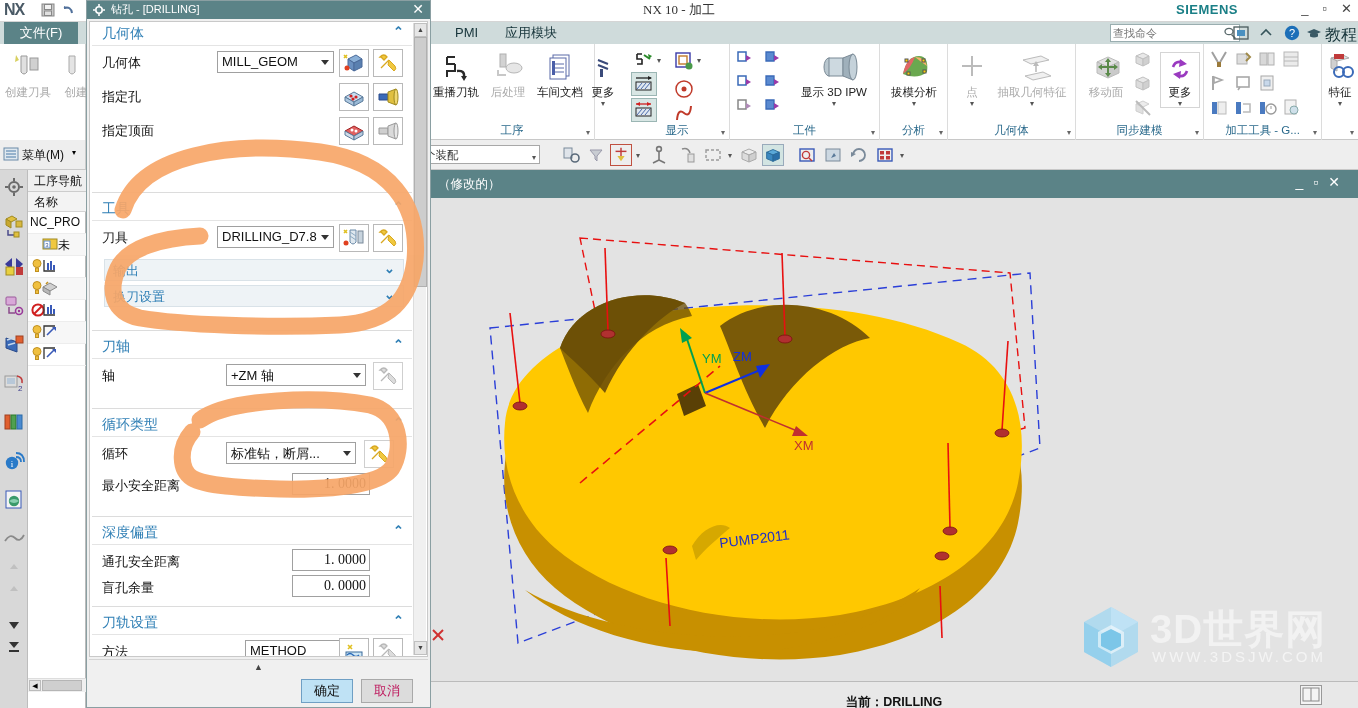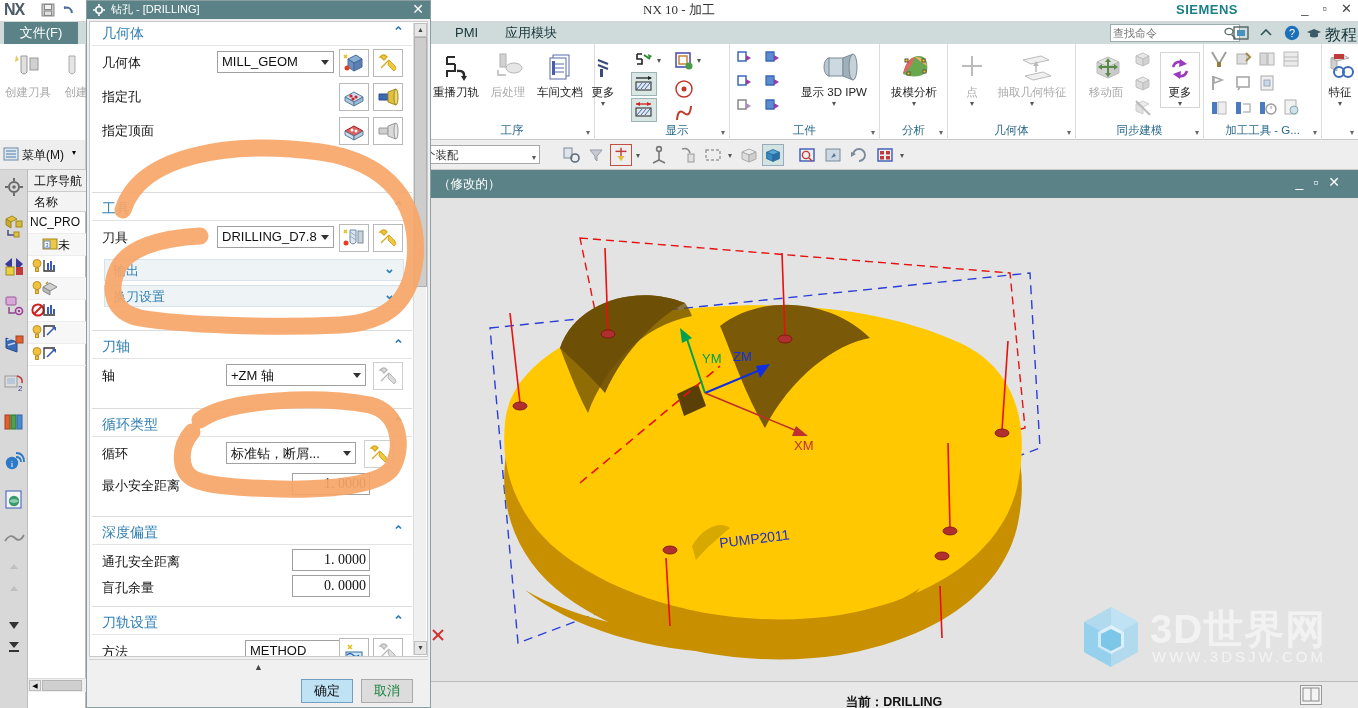--- a/index.html
+++ b/index.html
@@ -226,21 +226,21 @@
     position:absolute; left:2px; top:658px; width:339px; height:16px;
     background:#f0f0f0; border-top:1px solid #d4d4d4; text-align:center;
     font-size:9px; color:#444; line-height:14px;
   }
   #dlg-footer { position:absolute; left:2px; top:674px; width:339px; height:32px; background:#f0f0f0; }
   .dlgbtn {
     position:absolute; top:4px; width:52px; height:24px; font-size:13px;
     text-align:center; line-height:22px; border:1px solid #6f9fc4;
   }
   #btn-ok { left:212px; background:#bfe2f5; color:#111; }
-  #btn-cancel { left:272px; background:#dcdcdc; border:1px solid #a9a9a9; color:#15803d; }
+  #btn-cancel { left:272px; background:#dcdcdc; border:1px solid #a9a9a9; color:#be185d; }
 
   
   #annot { position:absolute; left:0; top:0; width:1358px; height:708px; pointer-events:none; }
 
   
   #watermark { position:absolute; left:1078px; top:600px; width:270px; height:76px; }
   #wm-text { position:absolute; left:72px; top:2px; font-size:40px; font-weight:bold;
      color:#f2f2f2; letter-spacing:1px; white-space:nowrap; }
   #wm-sub { position:absolute; left:74px; top:48px; font-size:15px; color:#f4f4f4; letter-spacing:3px; white-space:nowrap;}
 

